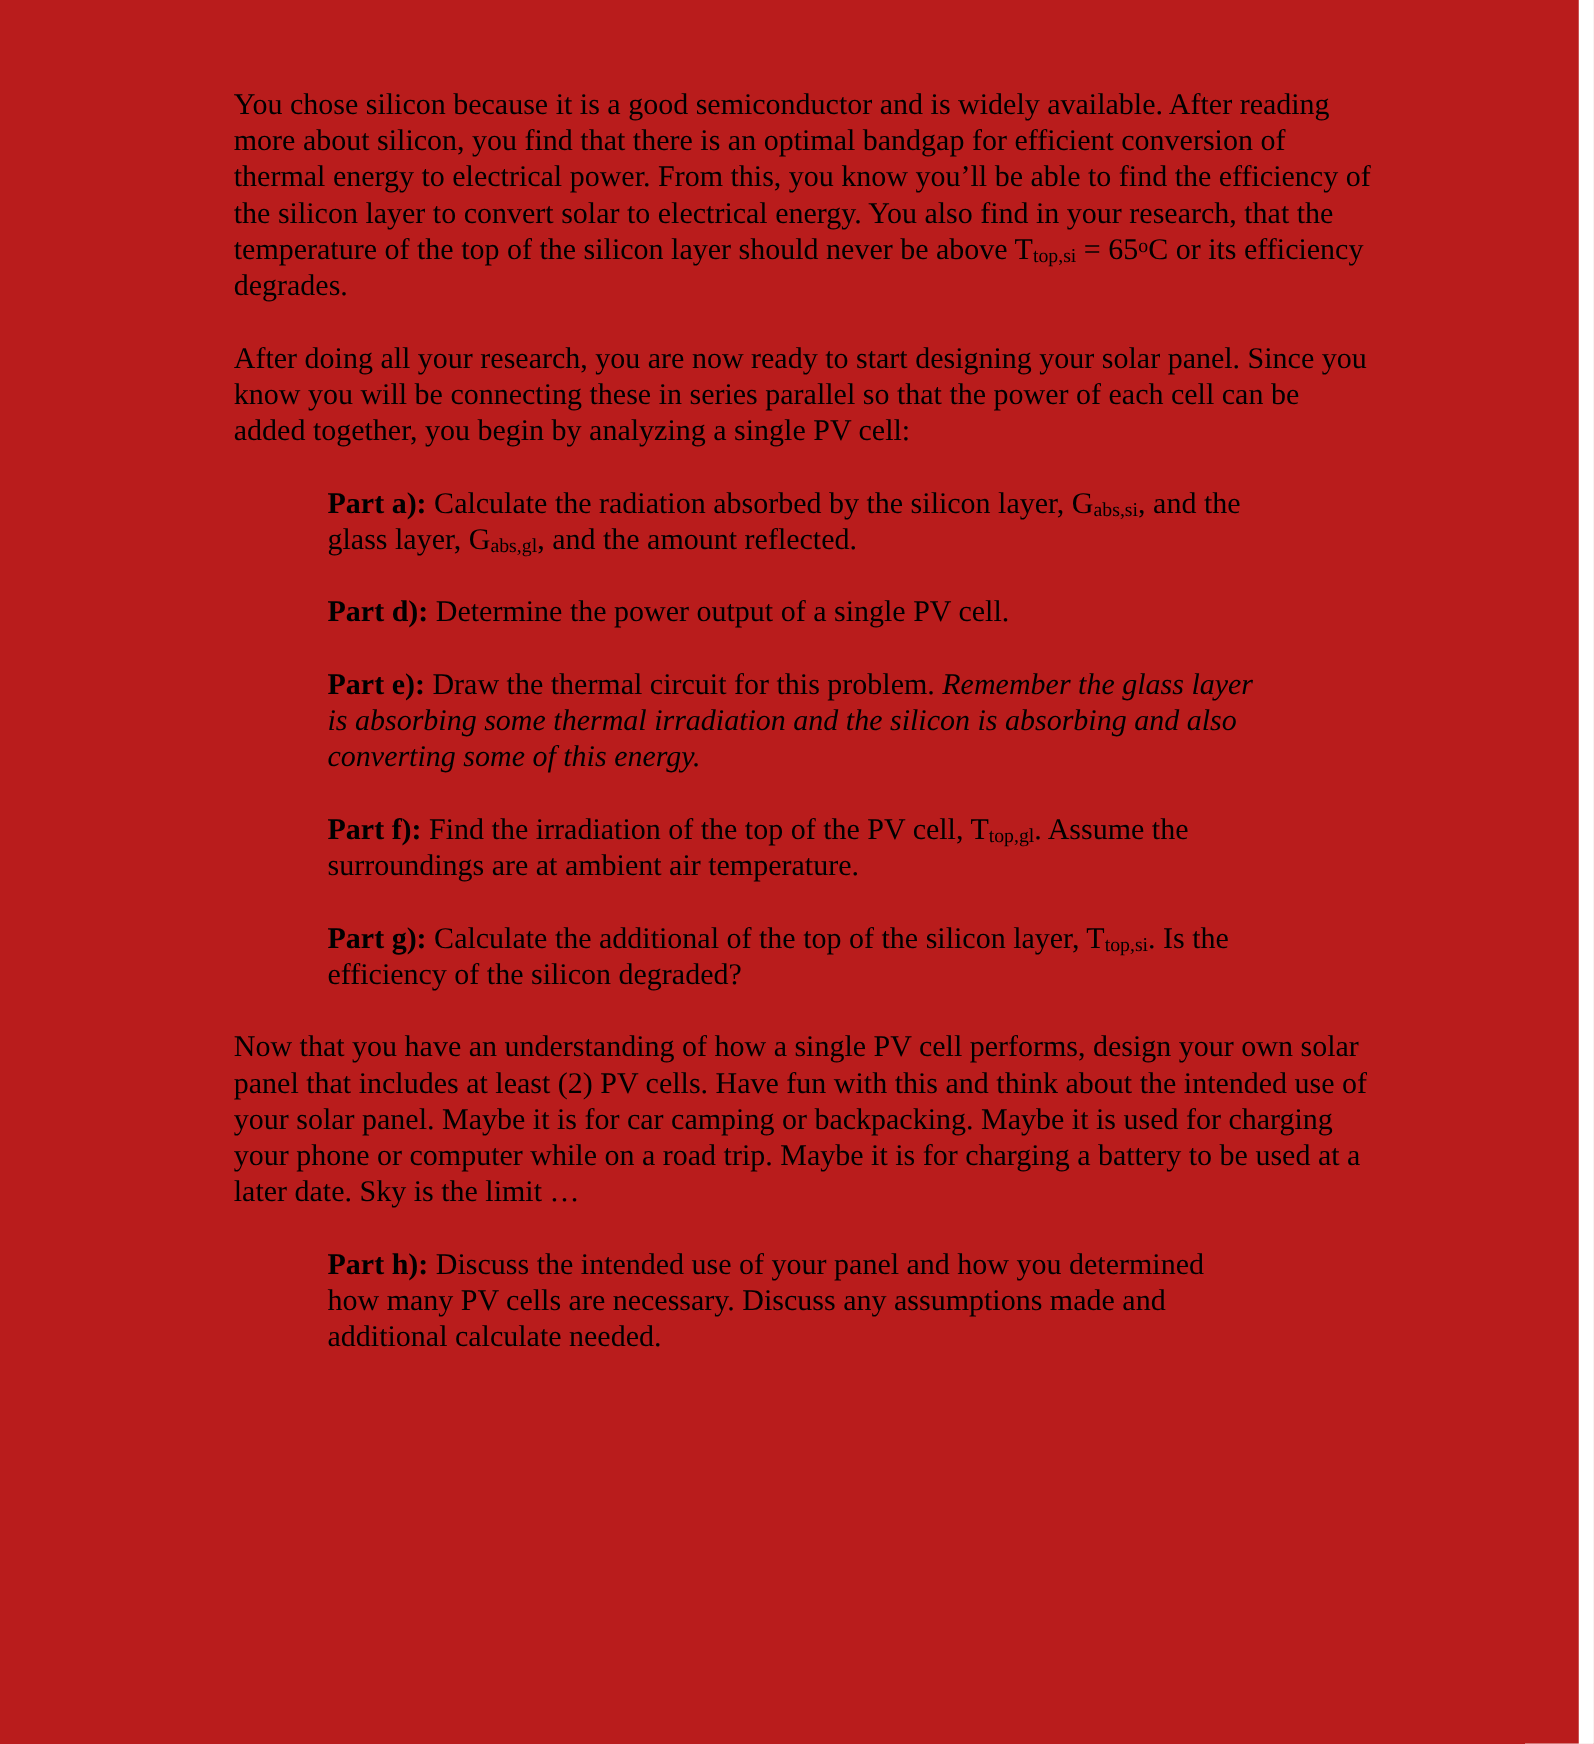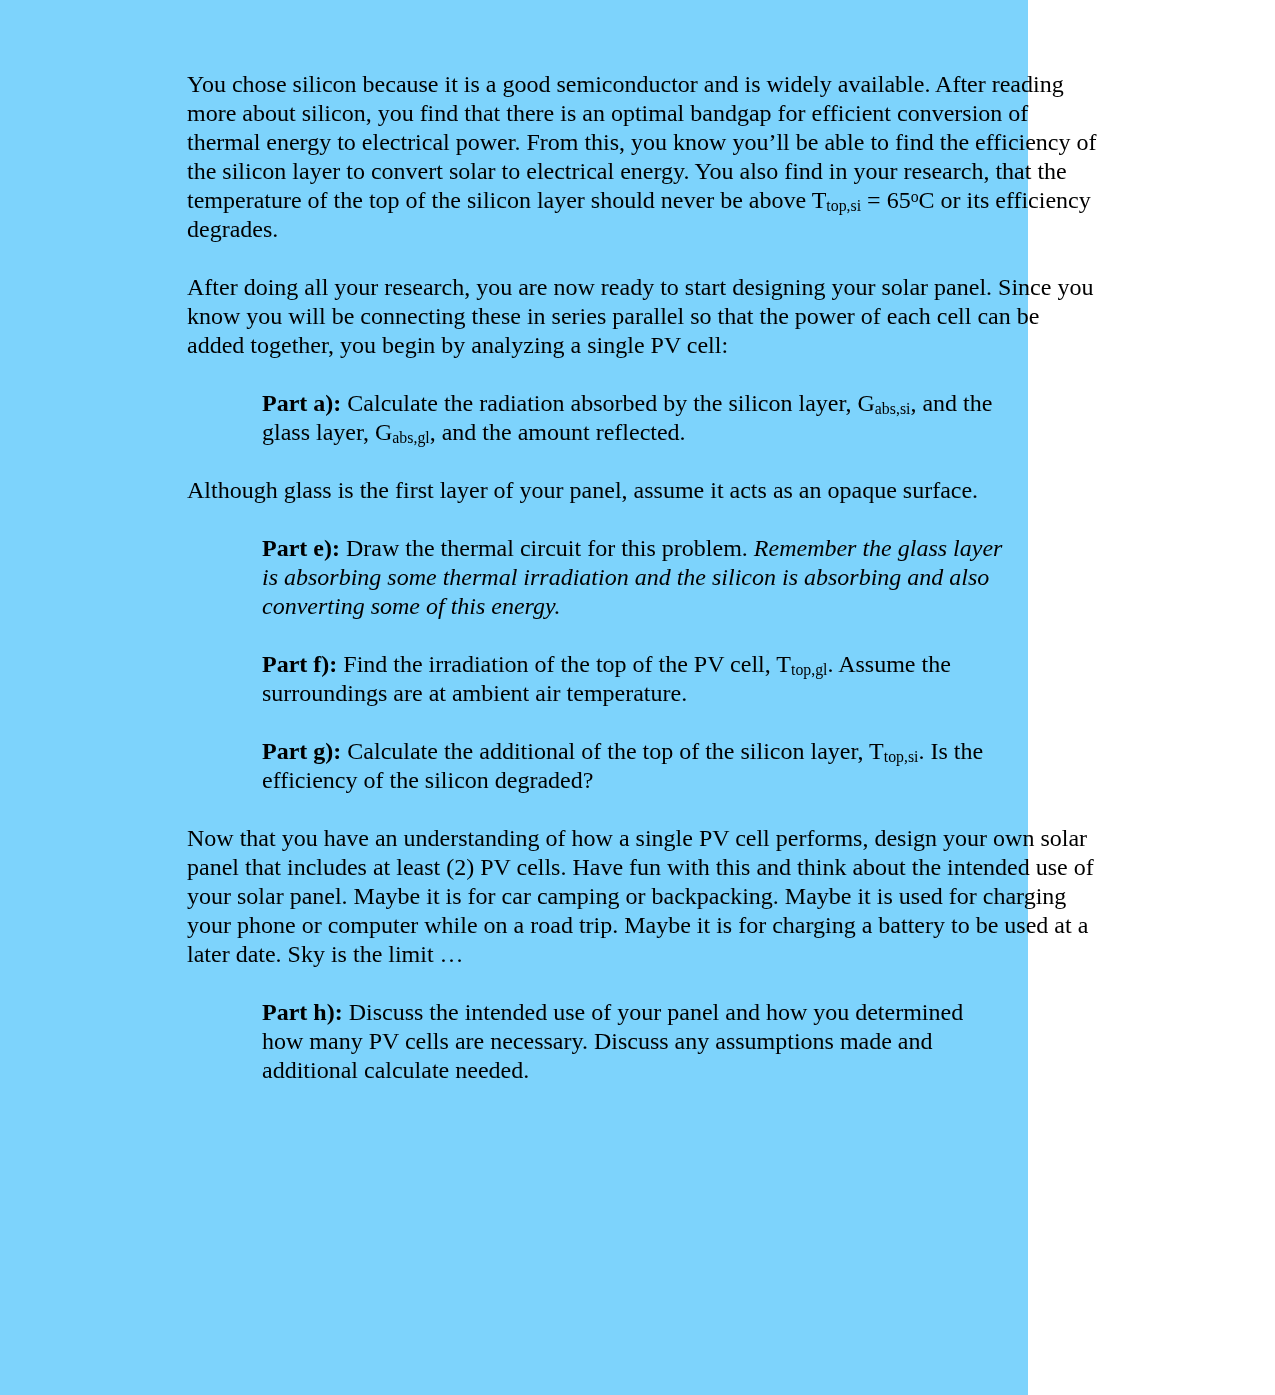--- a/index.html
+++ b/index.html
@@ -6,23 +6,23 @@
     margin: 0;
     padding: 0;
     background: #ffffff;
   }
   body {
     width: 1275px;
     height: 1395px;
     overflow: hidden;
   }
   .page {
-    width: 1028px;
+    width: 1263px;
     height: 1395px;
-    background: #7dd3fc;
+    background: #b91c1c;
     box-sizing: border-box;
   }
   .doc {
     padding: 70px 0 0 187px;
     font-family: "Liberation Serif", "DejaVu Serif", serif;
     font-size: 24px;
     line-height: 1.208;
     color: #000000;
     text-rendering: optimizeLegibility;
   }
@@ -48,20 +48,20 @@
   }
 </style>
 </head>
 <body>
 
 <div class="page">
   <div class="doc" id="doc">
       <p><span>You chose silicon because it is a good semiconductor and is widely available. After reading more about silicon, you find that there is an optimal bandgap for efficient conversion of thermal energy to electrical power. From this, you know you’ll be able to find the efficiency of the silicon layer to convert solar to electrical energy. You also find in your research, that the temperature of the top of the silicon layer should never be above T</span><sub>top,si</sub><span> = 65</span><sup>o</sup><span>C or its efficiency degrades.</span></p>
       <p><span>After doing all your research, you are now ready to start designing your solar panel. Since you know you will be connecting these in series parallel so that the power of each cell can be added together, you begin by analyzing a single PV cell:</span></p>
       <p class="indent"><span class="run-bold">Part a):</span><span> Calculate the radiation absorbed by the silicon layer, G</span><sub>abs,si</sub><span>, and the glass layer, G</span><sub>abs,gl</sub><span>, and the amount reflected.</span></p>
-      <p><span>Although glass is the first layer of your panel, assume it acts as an opaque surface.</span></p>
+      <p class="indent"><span class="run-bold">Part d):</span><span> Determine the power output of a single PV cell.</span></p>
       <p class="indent"><span class="run-bold">Part e):</span><span> Draw the thermal circuit for this problem. </span><span class="run-italic">Remember the glass layer is absorbing some thermal irradiation and the silicon is absorbing and also converting some of this energy.</span></p>
       <p class="indent"><span class="run-bold">Part f):</span><span> Find the irradiation of the top of the PV cell, T</span><sub>top,gl</sub><span>. Assume the surroundings are at ambient air temperature.</span></p>
       <p class="indent"><span class="run-bold">Part g):</span><span> Calculate the additional of the top of the silicon layer, T</span><sub>top,si</sub><span>. Is the efficiency of the silicon degraded?</span></p>
       <p><span>Now that you have an understanding of how a single PV cell performs, design your own solar panel that includes at least (2) PV cells. Have fun with this and think about the intended use of your solar panel. Maybe it is for car camping or backpacking. Maybe it is used for charging your phone or computer while on a road trip. Maybe it is for charging a battery to be used at a later date. Sky is the limit …</span></p>
       <p class="indent"><span class="run-bold">Part h):</span><span> Discuss the intended use of your panel and how you determined how many PV cells are necessary. Discuss any assumptions made and additional calculate needed.</span></p>
     </div>
 </div>
 
 </body></html>

